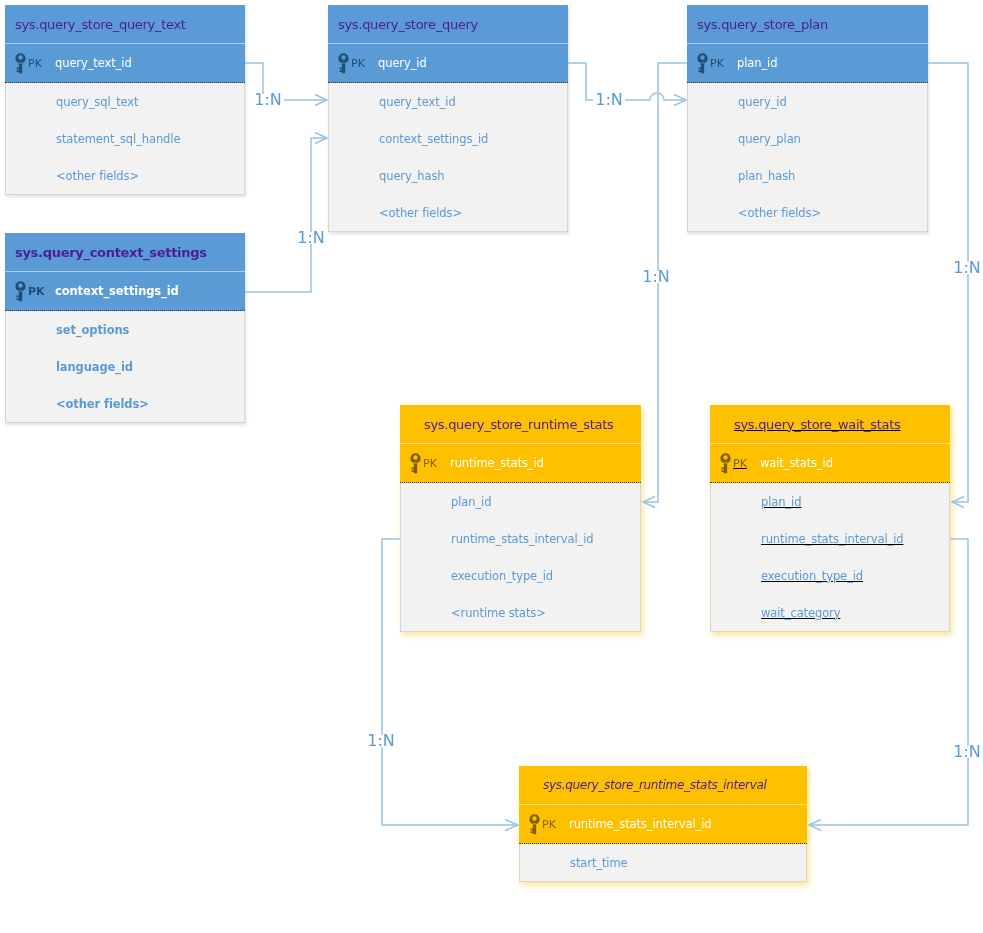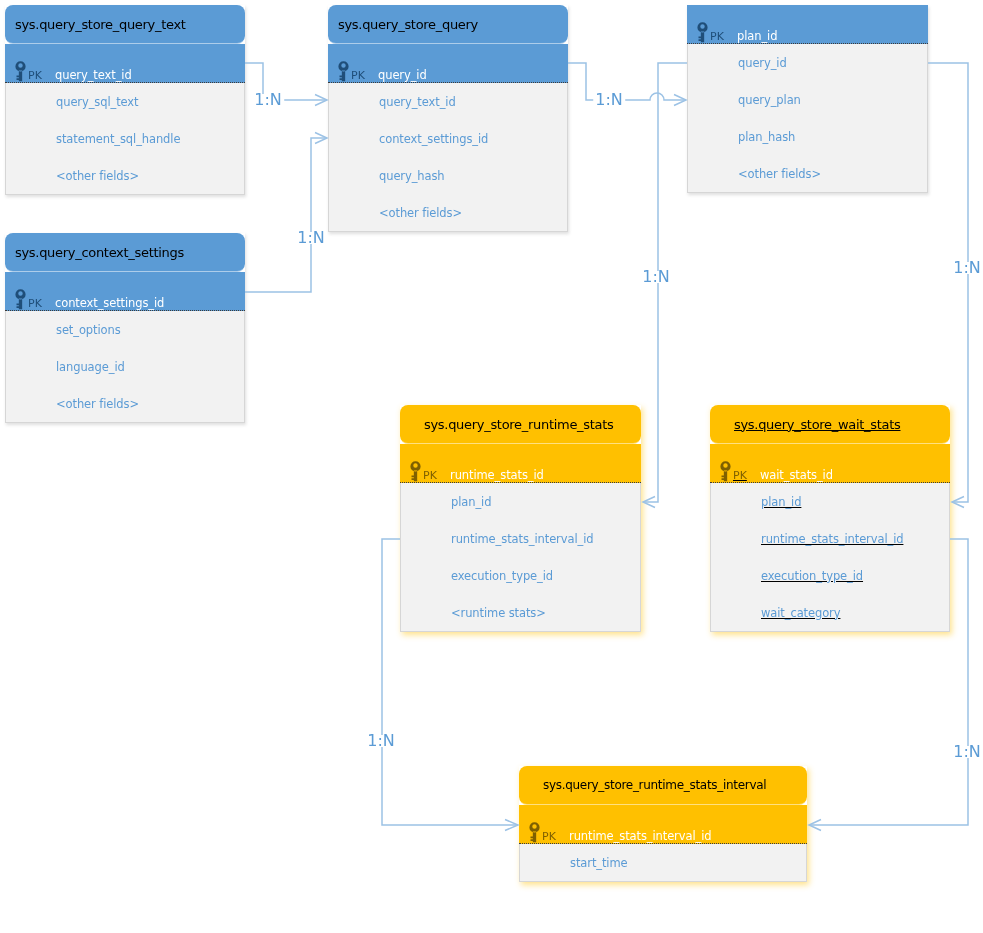--- a/index.html
+++ b/index.html
@@ -9,31 +9,30 @@
     background:#ffffff;
     font-family:"DejaVu Sans","Liberation Sans",sans-serif;
     overflow:hidden;
   }
   .connectors{position:absolute;left:0;top:0;pointer-events:none;z-index:2;}
   .entity{position:absolute;z-index:1;}
   .entity.blue{box-shadow:1px 2px 3px rgba(110,110,110,.22);}
   .entity.orange{box-shadow:2px 3px 6px rgba(255,192,0,.45);}
   .hdr{
     height:39px;display:flex;align-items:center;
-    padding:0 10px;color:#000000;font-size:13px;
+    padding:0 10px;color:#4c1d95;font-size:13px;
     letter-spacing:-0.3px;white-space:nowrap;
     border-bottom:1px solid rgba(255,255,255,.5);
     box-sizing:border-box;
-    border-radius:8px;
-  }
-  .entity.wide .hdr{font-size:12px;}
+  }
+  .entity.wide .hdr{font-size:12px;font-style:italic;}
   .blue .hdr{background:#5B9BD5;}
   .orange .hdr{background:#FFC000;padding-left:24px;}
   .pkrow{
-    position:relative;height:39px;display:flex;align-items:flex-end;
+    position:relative;height:39px;display:flex;align-items:center;
     padding:0 0 0 9px;border-bottom:1px dotted #3b3b3b;box-sizing:border-box;
   }
   .blue .pkrow{background:#5B9BD5;}
   .orange .pkrow{background:#FFC000;}
   .keyicon{flex:0 0 auto;display:block;}
   .blue .keyicon path{fill:#1F4E79;}
   .orange .keyicon path{fill:#7F6000;}
   .pktext{font-size:11px;margin-left:1px;}
   .blue .pktext{color:#1F4E79;}
   .orange .pktext{color:#7F6000;}
@@ -90,36 +89,37 @@
     </div>
     <div class="body">
       <div class="frow">query_text_id</div>
       <div class="frow">context_settings_id</div>
       <div class="frow">query_hash</div>
       <div class="frow">&lt;other fields&gt;</div>
     </div>
   </div>
 
   <div class="entity blue" style="left:687px;top:5px;width:241px;">
+    <div class="hdr">sys.query_store_plan</div>
     <div class="pkrow">
       <svg class="keyicon" width="13" height="21" viewBox="0 0 14 22">
         <path fill-rule="evenodd" d="M7 0a5.5 5.5 0 1 0 .01 11A5.5 5.5 0 0 0 7 0zm0 2.1a2.4 2.4 0 1 1-.01 4.8A2.4 2.4 0 0 1 7 2.1zM5.2 10h3.6v11.5H5.2zm-2.5 5.4h2.5v1.7H2.7zm0 3h2.5v1.7H2.7z"></path>
       </svg>
       <span class="pktext">PK</span>
       <span class="pkname">plan_id</span>
     </div>
     <div class="body">
       <div class="frow">query_id</div>
       <div class="frow">query_plan</div>
       <div class="frow">plan_hash</div>
       <div class="frow">&lt;other fields&gt;</div>
     </div>
   </div>
 
-  <div class="entity blue" style="left:5px;top:233px;width:240px;">
+  <div class="entity blue" style="left:5px;top:233px;width:240px;font-weight:bold;">
     <div class="hdr">sys.query_context_settings</div>
     <div class="pkrow">
       <svg class="keyicon" width="13" height="21" viewBox="0 0 14 22">
         <path fill-rule="evenodd" d="M7 0a5.5 5.5 0 1 0 .01 11A5.5 5.5 0 0 0 7 0zm0 2.1a2.4 2.4 0 1 1-.01 4.8A2.4 2.4 0 0 1 7 2.1zM5.2 10h3.6v11.5H5.2zm-2.5 5.4h2.5v1.7H2.7zm0 3h2.5v1.7H2.7z"></path>
       </svg>
       <span class="pktext">PK</span>
       <span class="pkname">context_settings_id</span>
     </div>
     <div class="body">
       <div class="frow">set_options</div>

